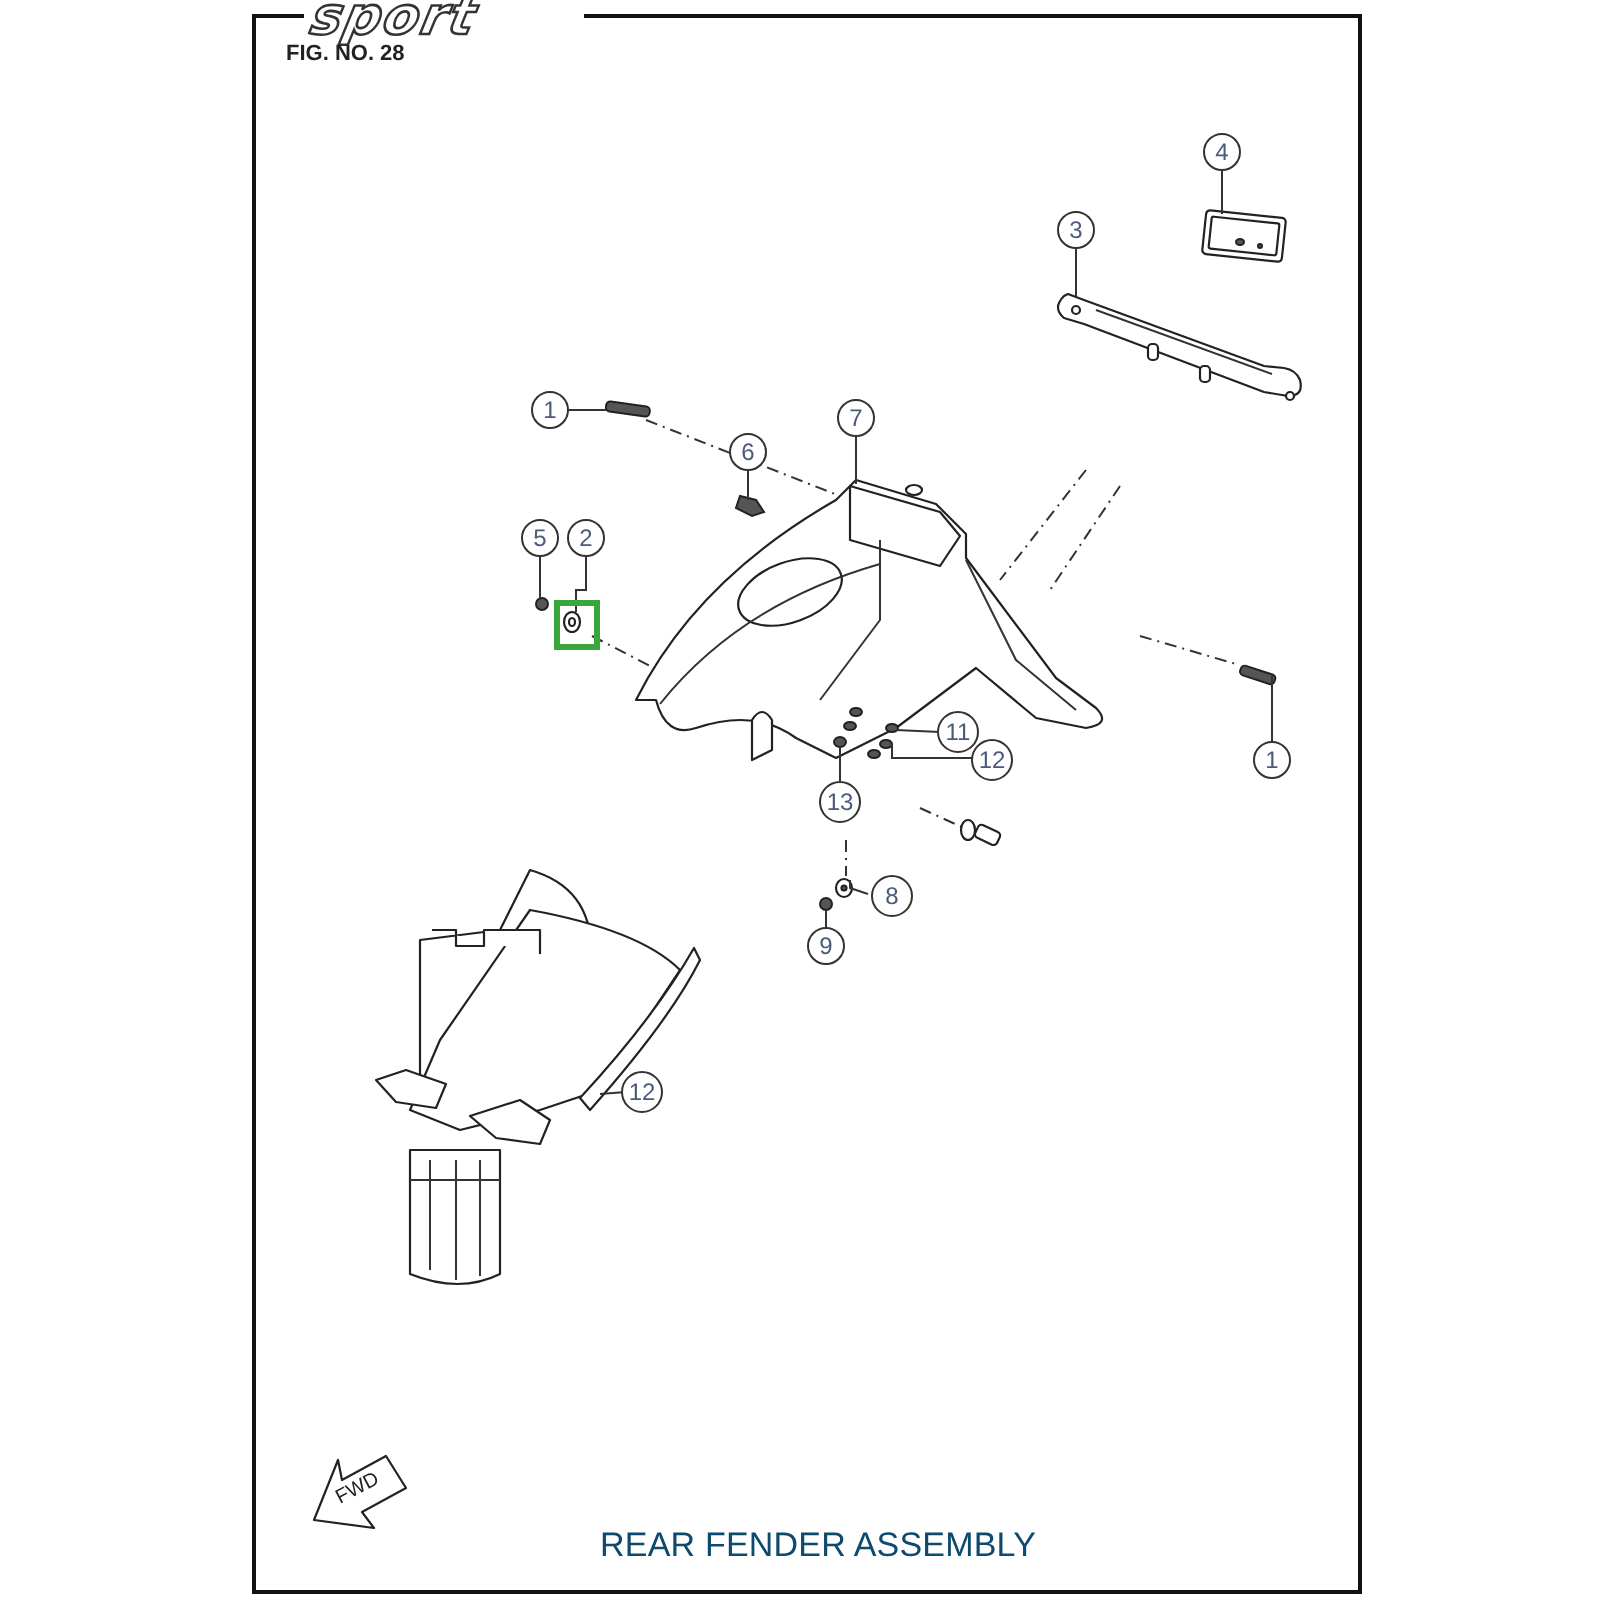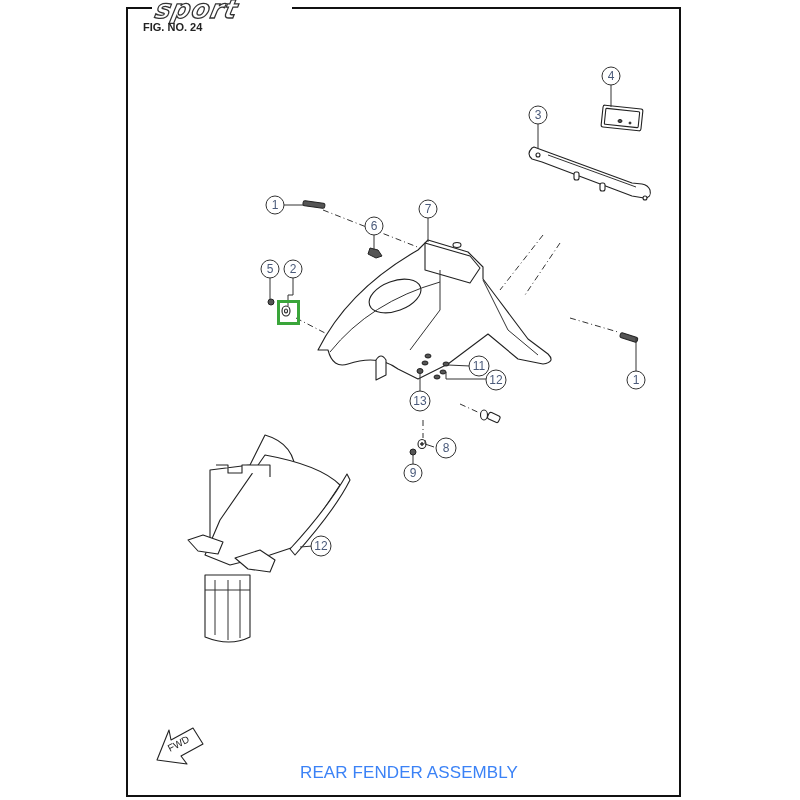--- a/index.html
+++ b/index.html
@@ -5,21 +5,21 @@
     html, body { margin: 0; padding: 0; background: #ffffff; }
     body { width: 800px; height: 800px; position: relative; overflow: hidden; font-family: "Liberation Sans", sans-serif; }
     #page { position: absolute; left: 0; top: 0; width: 800px; height: 800px; }
     .frame-top-left { position: absolute; left: 126px; top: 7px; width: 26px; height: 2px; background: #111; }
     .frame-top-right { position: absolute; left: 292px; top: 7px; width: 389px; height: 2px; background: #111; }
     .frame-left { position: absolute; left: 126px; top: 7px; width: 2px; height: 790px; background: #111; }
     .frame-right { position: absolute; left: 679px; top: 7px; width: 2px; height: 790px; background: #111; }
     .frame-bottom { position: absolute; left: 126px; top: 795px; width: 555px; height: 2px; background: #111; }
     .brand { position: absolute; left: 156px; top: -6px; font-family: "DejaVu Sans", sans-serif; font-style: italic; font-weight: bold; font-size: 26px; letter-spacing: 1px; color: #fff; -webkit-text-stroke: 1.3px #333; transform: skewX(-12deg); }
     .fig-no { position: absolute; left: 143px; top: 21px; font-weight: bold; font-size: 11px; color: #222; }
-    .title { position: absolute; left: 300px; top: 763px; font-size: 17px; color: #3b82f6; letter-spacing: 0.1px; }
+    .title { position: absolute; left: 300px; top: 763px; font-size: 17px; color: #0c4a6e; letter-spacing: 0.1px; }
     svg#diagram { position: absolute; left: 0; top: 0; }
     .callout circle { fill: #fff; stroke: #333; stroke-width: 1; }
     .callout text { font-family: "Liberation Sans", sans-serif; font-size: 12px; fill: #4a5a7a; text-anchor: middle; dominant-baseline: central; }
     .highlight { position: absolute; left: 277px; top: 300px; width: 17px; height: 19px; border: 3px solid #3aa53a; }
     .line { stroke: #333; stroke-width: 1; fill: none; }
     .dash { stroke: #333; stroke-width: 1; fill: none; stroke-dasharray: 6 3 1 3; }
     .part { stroke: #222; stroke-width: 1.1; fill: #fff; stroke-linejoin: round; }
     .part-dark { stroke: #222; stroke-width: 1; fill: #555; }
     .fwd-text { font-family: "Liberation Sans", sans-serif; font-size: 10px; fill: #222; }
   </style>
@@ -27,21 +27,21 @@
 <body>
 
 <div id="page">
   <div class="frame-top-left"></div>
   <div class="frame-top-right"></div>
   <div class="frame-left"></div>
   <div class="frame-right"></div>
   <div class="frame-bottom"></div>
 
   <div class="brand">sport</div>
-  <div class="fig-no">FIG. NO. 24</div>
+  <div class="fig-no">FIG. NO. 28</div>
 
   <svg id="diagram" width="800" height="800" viewBox="0 0 800 800">
 
     <g>
       <rect class="part" x="602" y="107" width="40" height="22" rx="2" transform="rotate(6 622 118)"></rect>
       <rect class="part" x="605" y="110" width="34" height="16" rx="1" transform="rotate(6 622 118)"></rect>
       <ellipse class="part-dark" cx="620" cy="121" rx="2" ry="1.5"></ellipse>
       <circle class="part-dark" cx="630" cy="123" r="1"></circle>
     </g>
 

